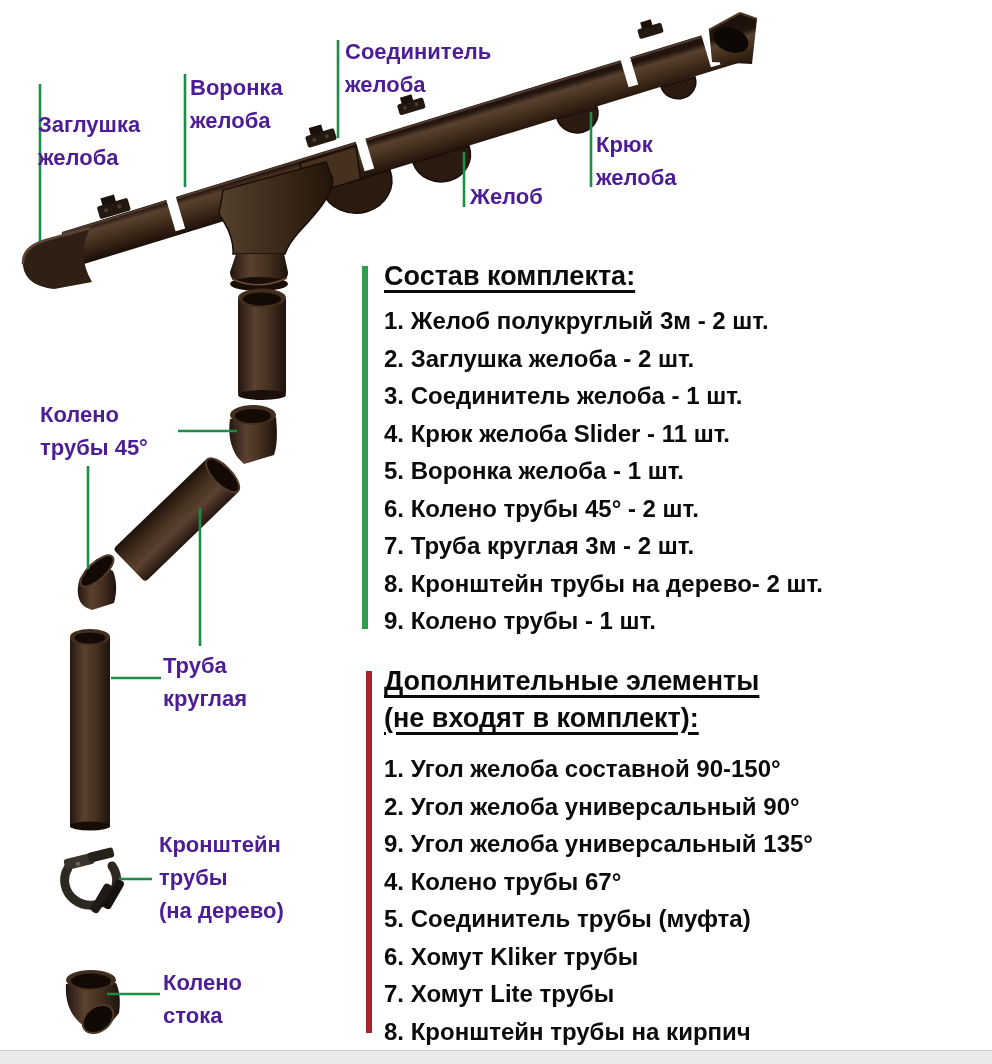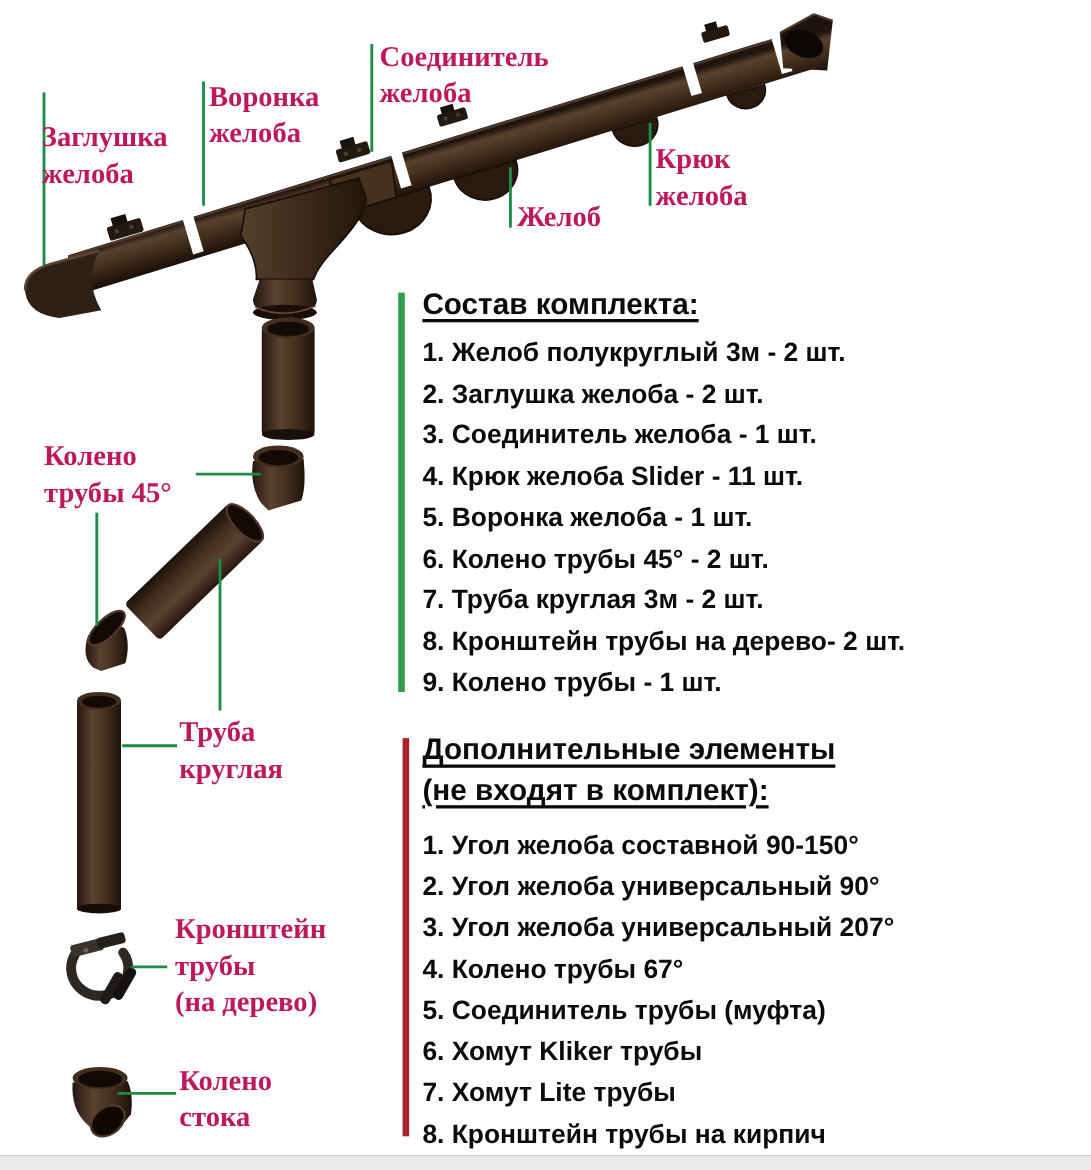--- a/index.html
+++ b/index.html
@@ -2,22 +2,22 @@
 <html><head>
 <meta charset="utf-8">
 <style>
   html,body{margin:0;padding:0;background:#ffffff;}
   .stage{
     position:relative;width:992px;height:1064px;background:#ffffff;
     overflow:hidden;font-family:"Liberation Sans",sans-serif;
   }
   .diagram-svg{position:absolute;left:0;top:0;width:992px;height:1064px;}
   .part-label{
-    position:absolute;font-weight:bold;font-size:26px;line-height:33px;
-    color:#be185d;white-space:pre-line;font-family:Liberation Serif, serif;
+    position:absolute;font-weight:bold;font-size:22px;line-height:33px;
+    color:#4c1d95;white-space:pre-line;
   }
   .list-block{position:absolute;left:384px;color:#0b0b0b;}
   .list-title{
     font-size:27px;font-weight:bold;line-height:37px;
     text-decoration:underline;text-decoration-thickness:3px;text-underline-offset:5px;
   }
   .list-items div{font-size:24px;font-weight:bold;line-height:37.5px;white-space:nowrap;}
   .accent-bar{position:absolute;width:6px;}
   .bar-green{left:362px;top:266px;height:363px;background:#2f9e4f;}
   .bar-red{left:366px;top:671px;height:362px;background:#a8232a;}
@@ -227,21 +227,21 @@
     </div>
   </div>
 
   <div class="accent-bar bar-red"></div>
   <div class="list-block" style="top:663px;">
     <div class="list-title">Дополнительные элементы</div>
     <div class="list-title">(не входят в комплект):</div>
     <div class="list-items" style="margin-top:13px;">
       <div>1. Угол желоба составной 90-150°</div>
       <div>2. Угол желоба универсальный 90°</div>
-      <div>3. Угол желоба универсальный 207°</div>
+      <div>9. Угол желоба универсальный 135°</div>
       <div>4. Колено трубы 67°</div>
       <div>5. Соединитель трубы (муфта)</div>
       <div>6. Хомут Kliker трубы</div>
       <div>7. Хомут Lite трубы</div>
       <div>8. Кронштейн трубы на кирпич</div>
     </div>
   </div>
 
   <div class="bottom-strip"></div>
 </div>

